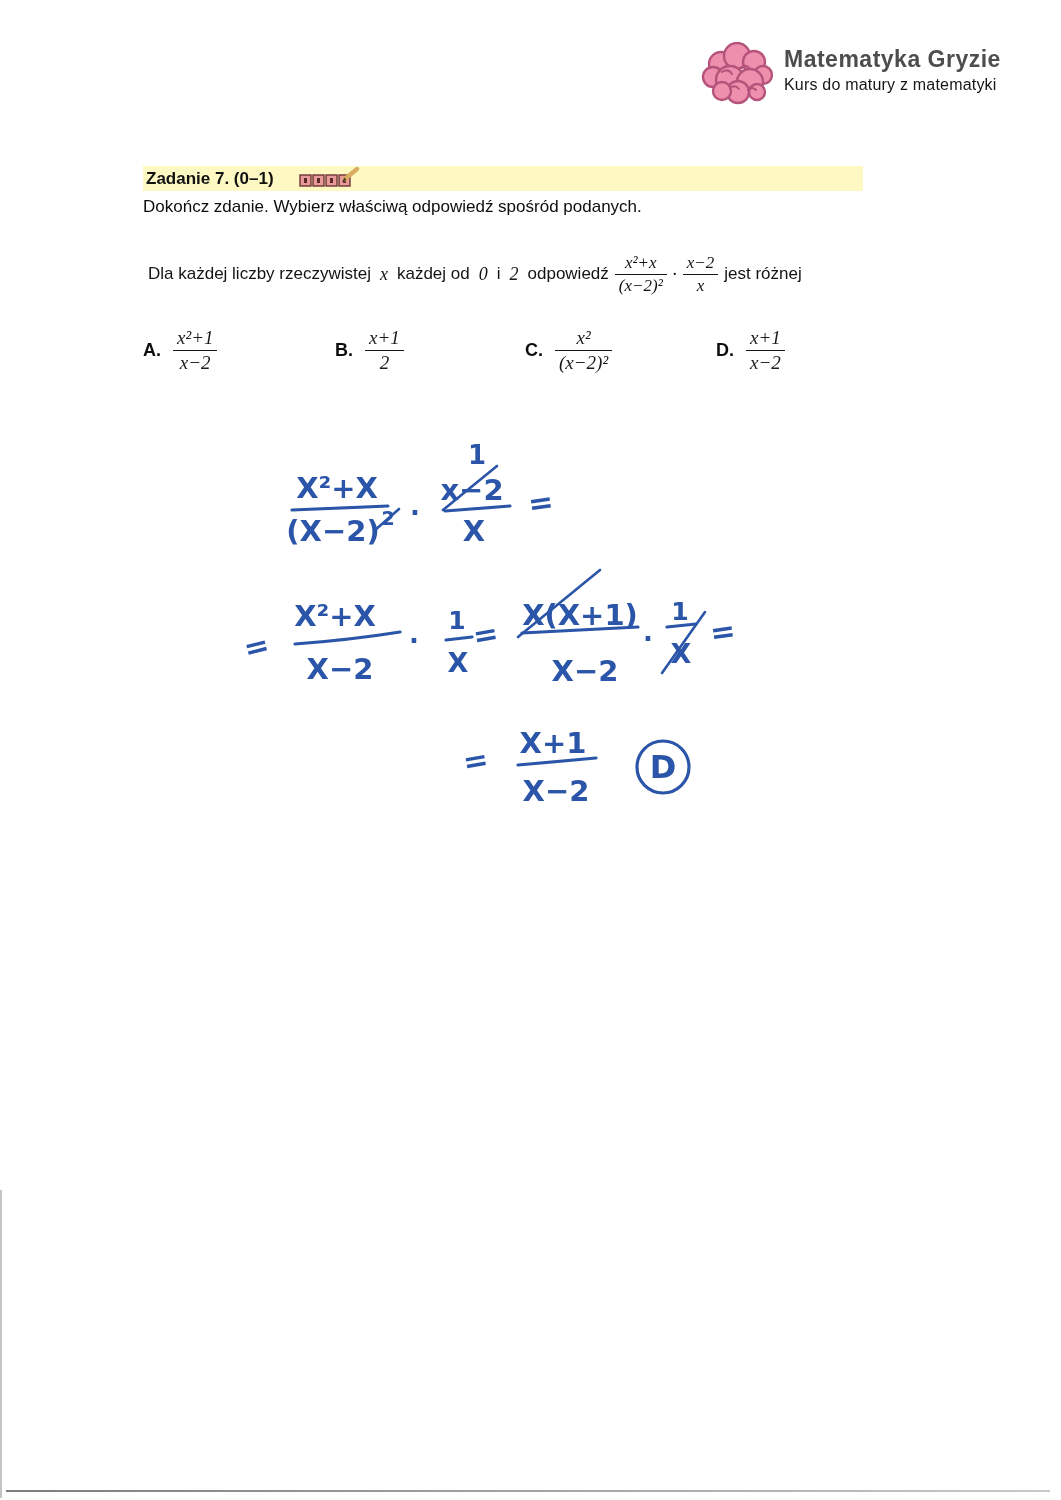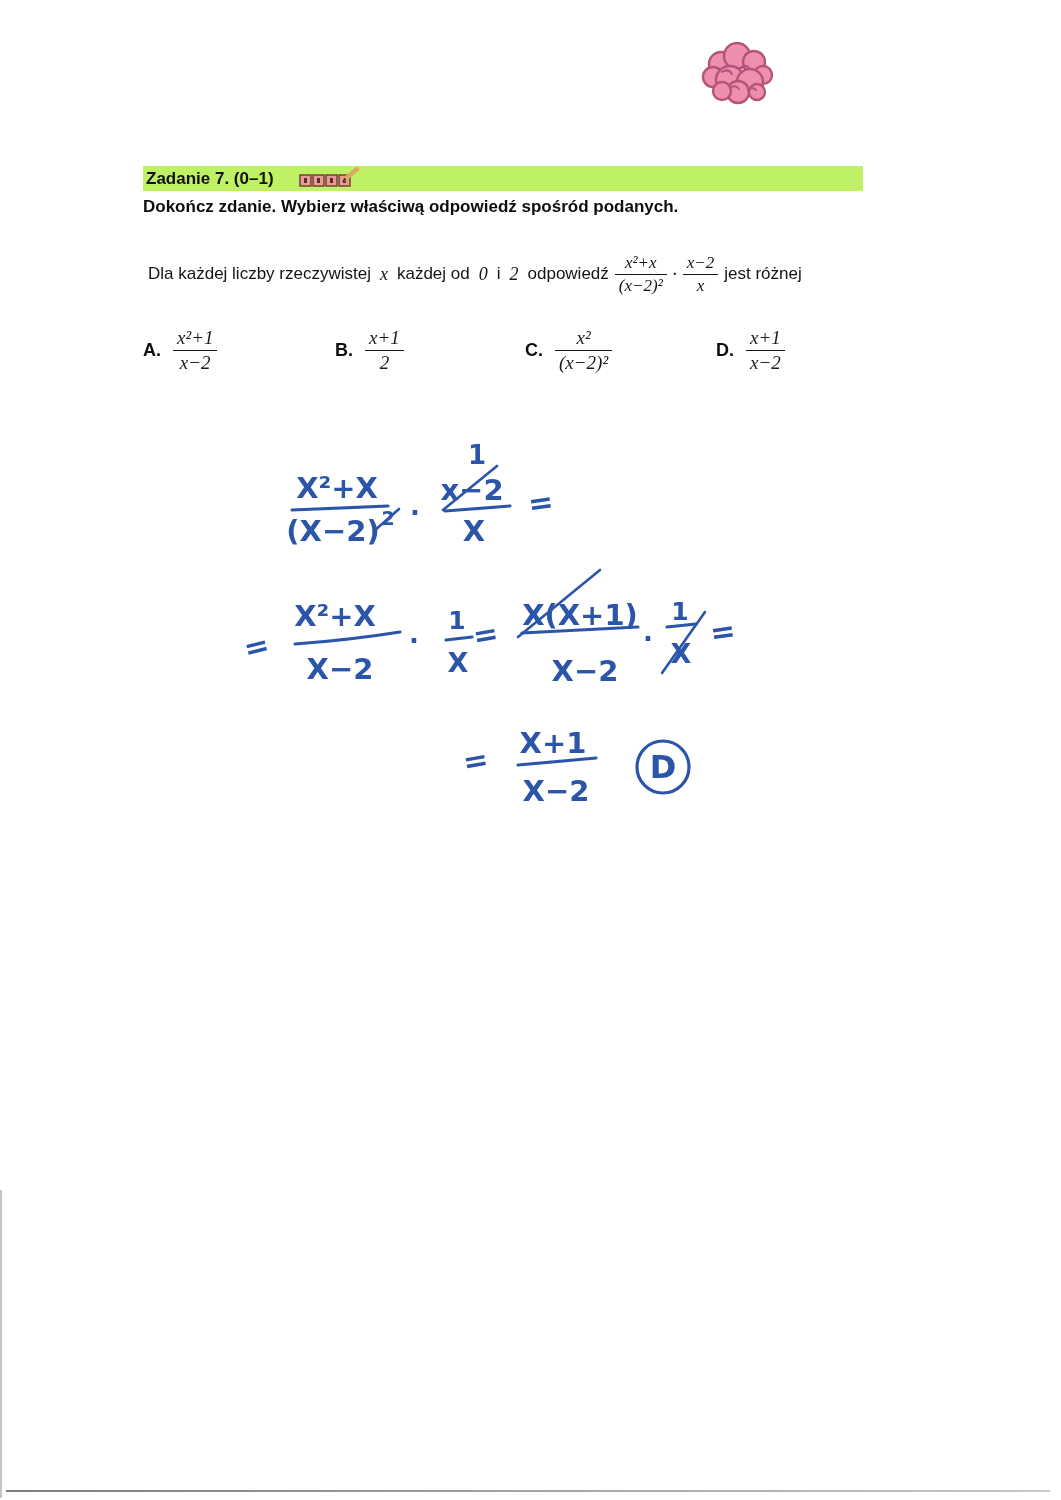--- a/index.html
+++ b/index.html
@@ -6,24 +6,24 @@
   .page{position:relative;width:1061px;height:1500px;background:#ffffff;
         font-family:"Liberation Sans",sans-serif;color:#1a1a1a;overflow:hidden;
         margin:0 auto;box-shadow:0 0 6px rgba(0,0,0,.25);}
   
   .logo{position:absolute;left:700px;top:42px;display:flex;align-items:flex-start;gap:10px;}
   .logo-text{display:flex;flex-direction:column;margin-top:4px;}
   .logo-title{font-size:23px;font-weight:bold;color:#4d4d4d;letter-spacing:.5px;}
   .logo-sub{font-size:16px;color:#161616;margin-top:3px;letter-spacing:.2px;}
   
   .task-bar{position:absolute;left:143px;top:166px;width:720px;height:25px;
-            background:#bef264;display:flex;align-items:center;}
+            background:#fef9c3;display:flex;align-items:center;}
   .task-bar-label{font-size:17px;font-weight:bold;color:#111;padding-left:3px;}
   .task-icon{margin-left:24px;display:flex;align-items:center;}
-  .instruction{position:absolute;left:143px;top:197px;font-size:17px;font-weight:bold;color:#0d0d0d;}
+  .instruction{position:absolute;left:143px;top:197px;font-size:17px;font-weight:normal;color:#0d0d0d;}
   .statement{position:absolute;left:145px;top:242px;height:64px;display:flex;
              align-items:center;font-size:17px;color:#141414;white-space:nowrap;}
   .statement .w{margin:0 3px;text-align:right;}
   .statement .m{font-family:"Liberation Serif",serif;font-style:italic;font-size:18px;margin:0 6px;}
   .pfrac{display:inline-block;text-align:center;font-family:"Liberation Serif",serif;
          font-style:italic;font-size:17px;line-height:1.15;vertical-align:middle;margin:0 3px;}
   .pfrac .num{display:block;border-bottom:1.4px solid #161616;padding:0 4px 1px;}
   .pfrac .den{display:block;padding:1px 4px 0;}
   .cdot{font-family:"Liberation Serif",serif;font-size:18px;margin:0 2px;}
   
@@ -61,20 +61,24 @@
         <circle cx="22" cy="49" r="9"></circle>
           <circle cx="57" cy="50" r="8"></circle>
       </g>
       <g fill="none" stroke="#b5537b" stroke-width="2" stroke-linecap="round">
         <path d="M22 30 q6 -4 10 2"></path>
           <path d="M40 26 q6 -5 10 1"></path>
         <path d="M30 46 q5 -4 9 1"></path>
           <path d="M48 48 q4 -4 8 0"></path>
       </g>
     </svg>
+    <div class="logo-text">
+      <span class="logo-title">Matematyka Gryzie</span>
+      <span class="logo-sub">Kurs do matury z matematyki</span>
+    </div>
   </div>
 
   <div class="task-bar">
     <span class="task-bar-label">Zadanie 7. (0–1)</span>
     <span class="task-icon">
       <svg width="62" height="24" viewBox="0 0 62 24">
         <g fill="#e89a98" stroke="#6e3336" stroke-width="1.4">
           <rect x="2" y="8" width="11" height="11"></rect>
           <rect x="15" y="8" width="11" height="11"></rect>
           <rect x="28" y="8" width="11" height="11"></rect>

